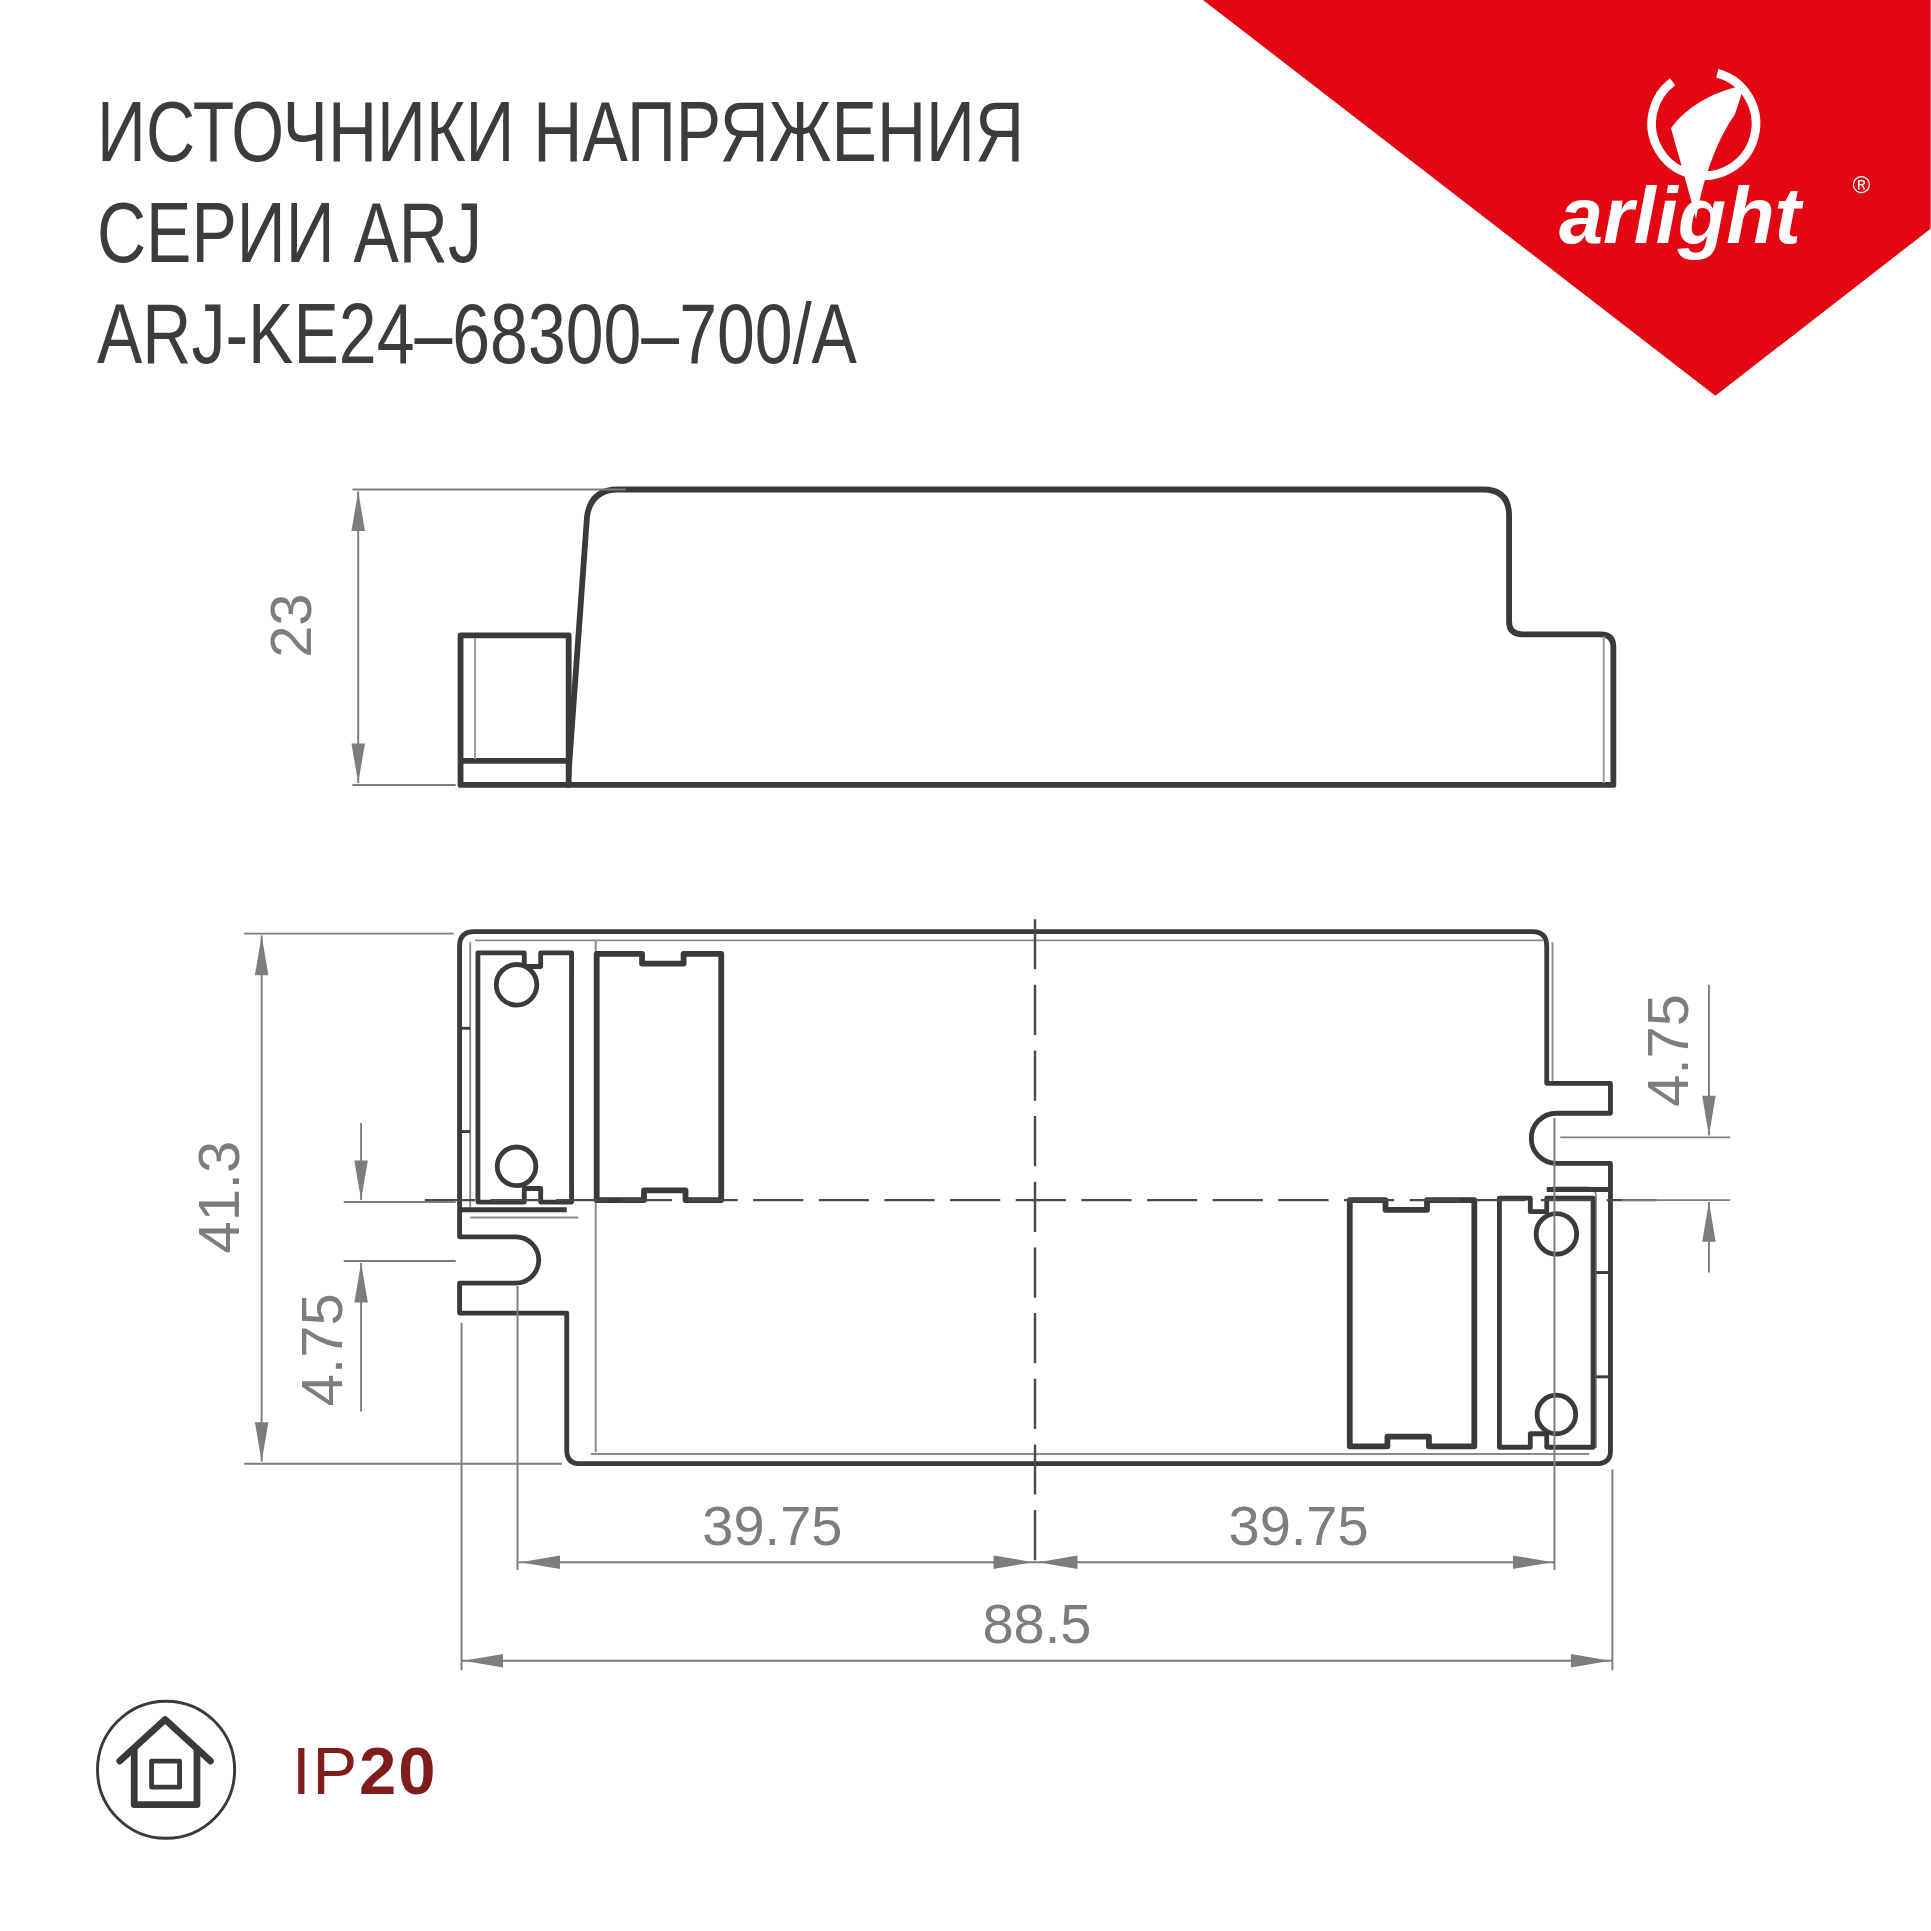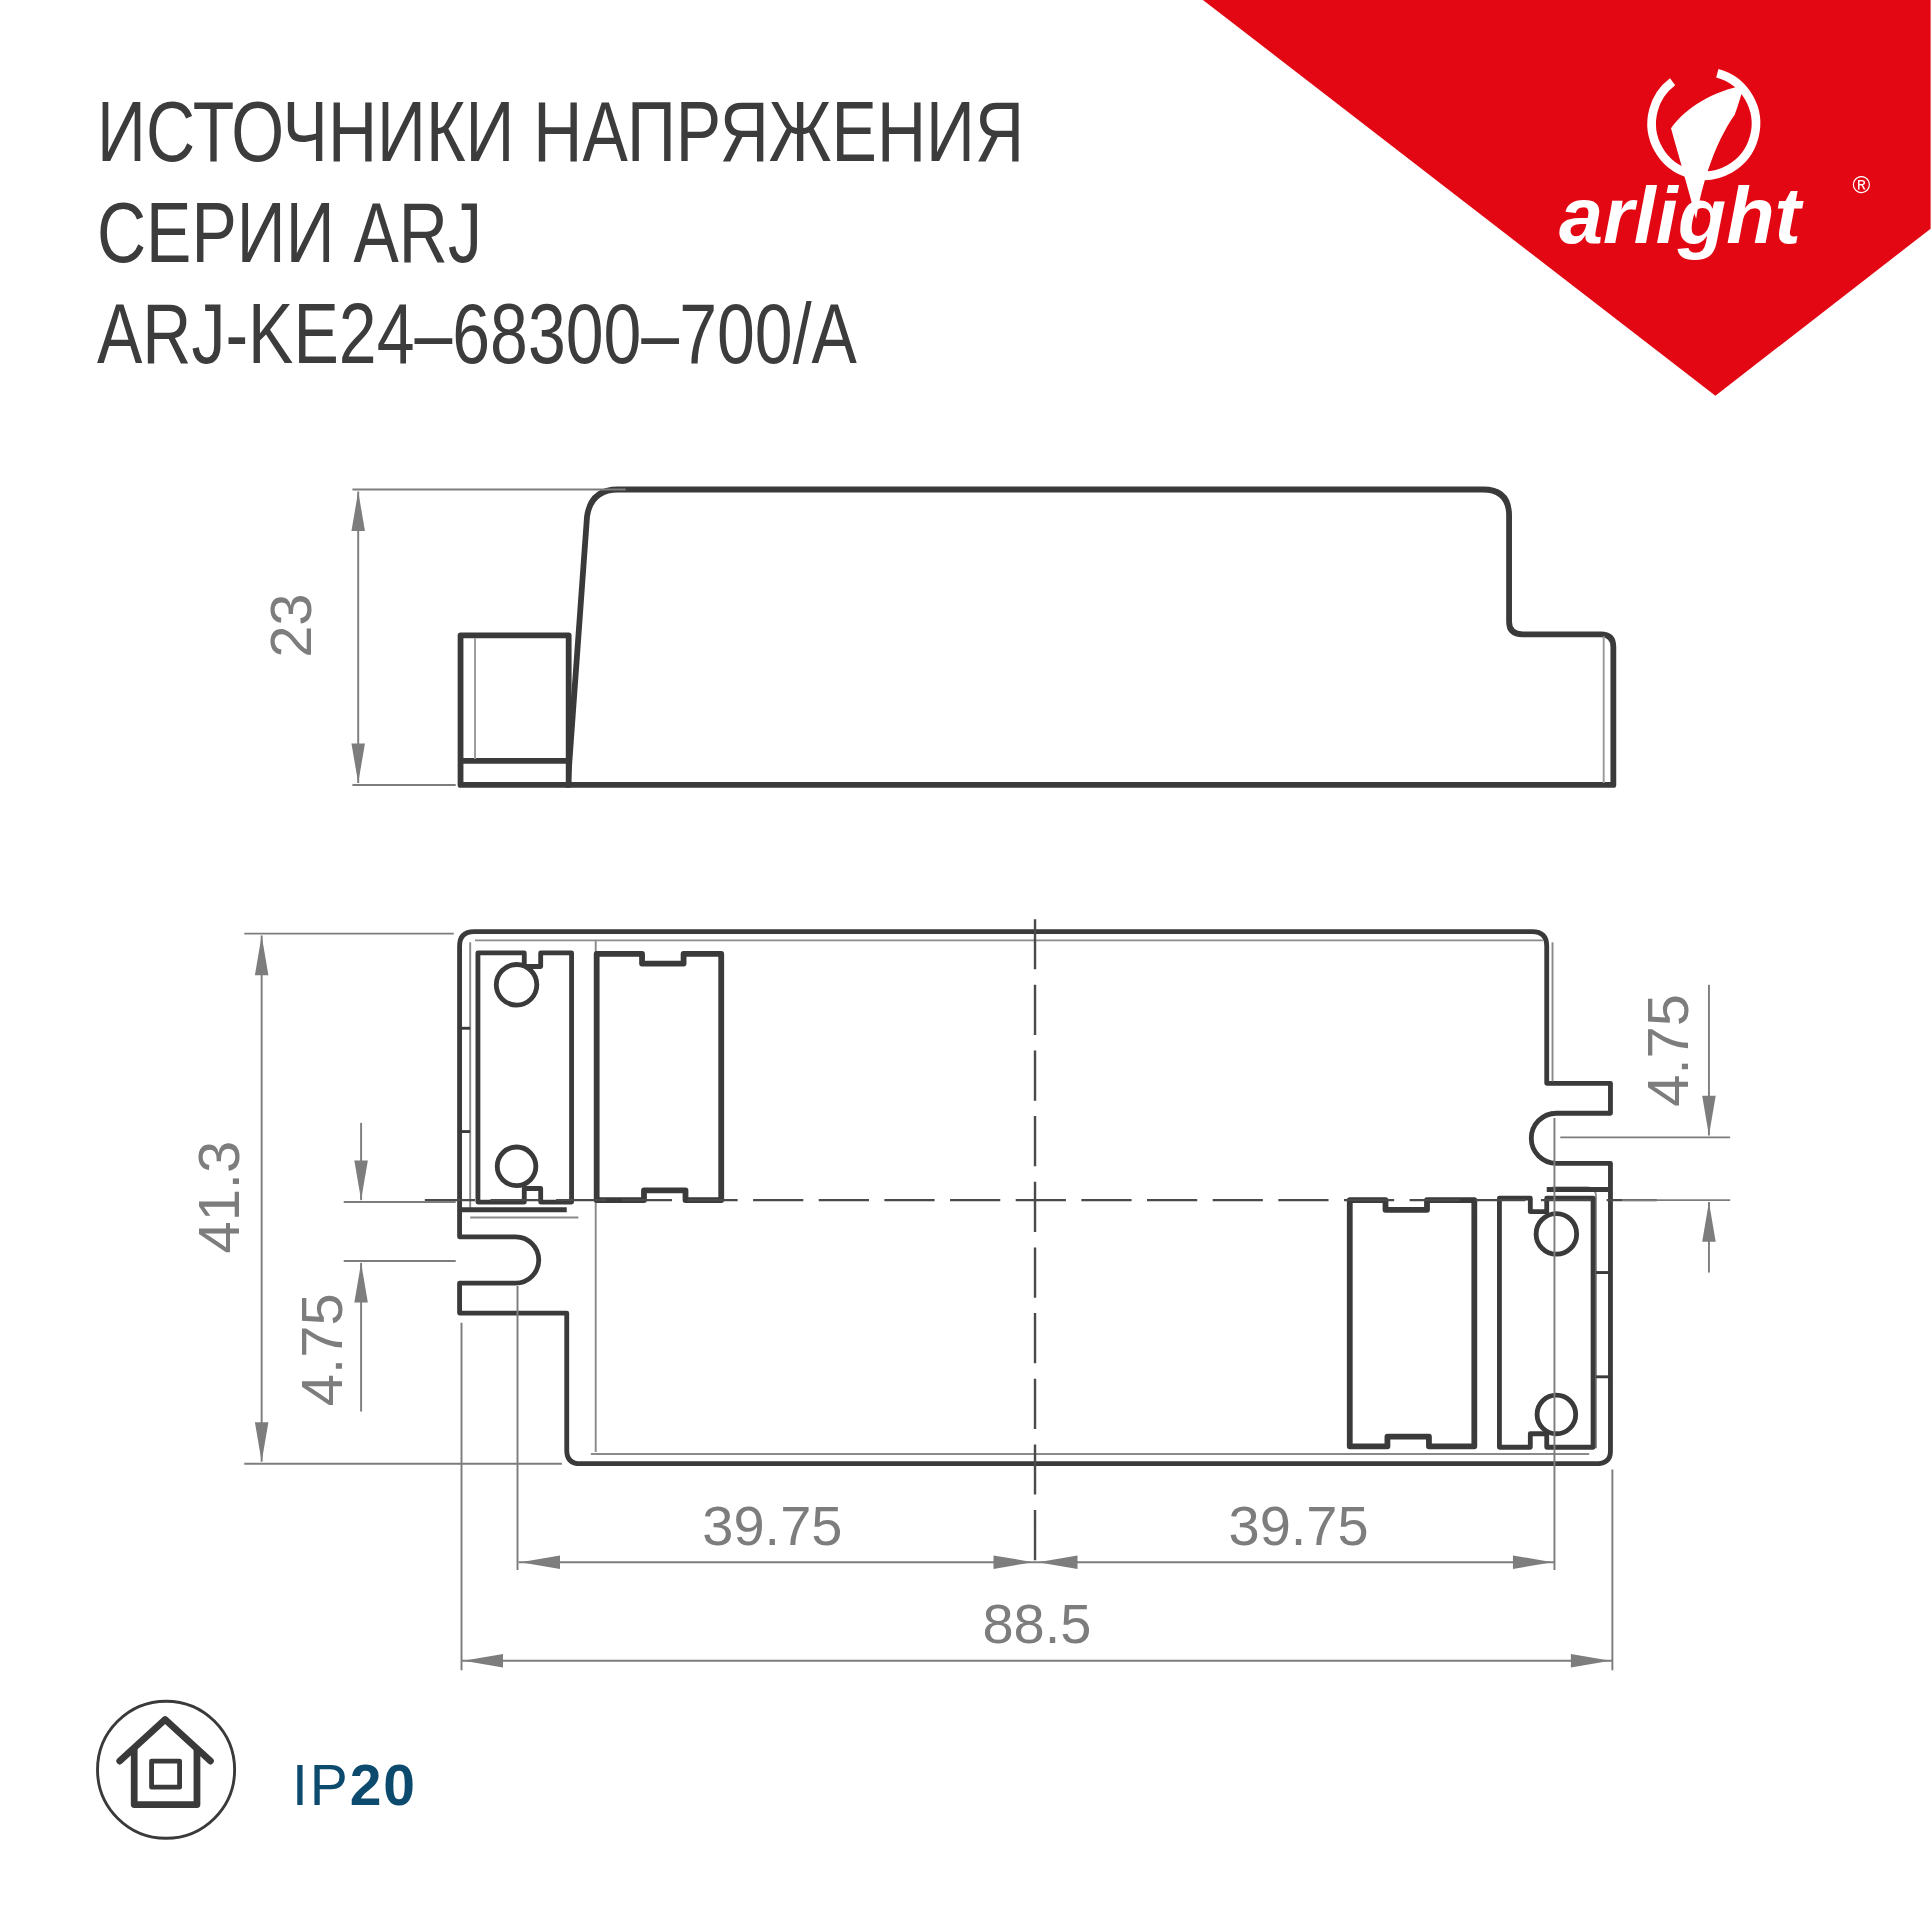--- a/index.html
+++ b/index.html
@@ -18,21 +18,21 @@
   
   #brand-svg{left:0;top:0;width:1931px;height:415px;}
   #logo-text{font-size:82px;font-weight:bold;font-style:italic;}
   #reg-mark{font-size:25px;font-weight:400;}
   
   #drawing{left:0;top:0;width:1931px;height:1931px;}
   .dimtext{fill:#7d7d7d;font-family:"Liberation Sans",sans-serif;font-size:60px;}
   .dimtext-s{fill:#7d7d7d;font-family:"Liberation Sans",sans-serif;font-size:58px;}
   
   #ip-label{
-    left:292px;top:1732px;color:#0c4a6e;font-size:57px;letter-spacing:1.9px;margin-top:20px;
+    left:292px;top:1732px;color:#7f1d1d;font-size:67px;letter-spacing:1.9px;
   }
   #ip-label .bold{font-weight:700;}
 </style>
 </head>
 <body>
 
 <svg id="drawing" class="abs" viewBox="0 0 2000 2000">
 
   <g stroke="#3a3a3a" fill="none" stroke-width="6" stroke-linejoin="round" stroke-linecap="butt">
     <path fill="#ffffff" d="M 588 813 L 608 535 Q 612 507 640 507 H 1536 Q 1563 507 1563 534 V 644 Q 1563 657 1577 657 H 1658 Q 1671 657 1671 670 V 813 Z"></path>

